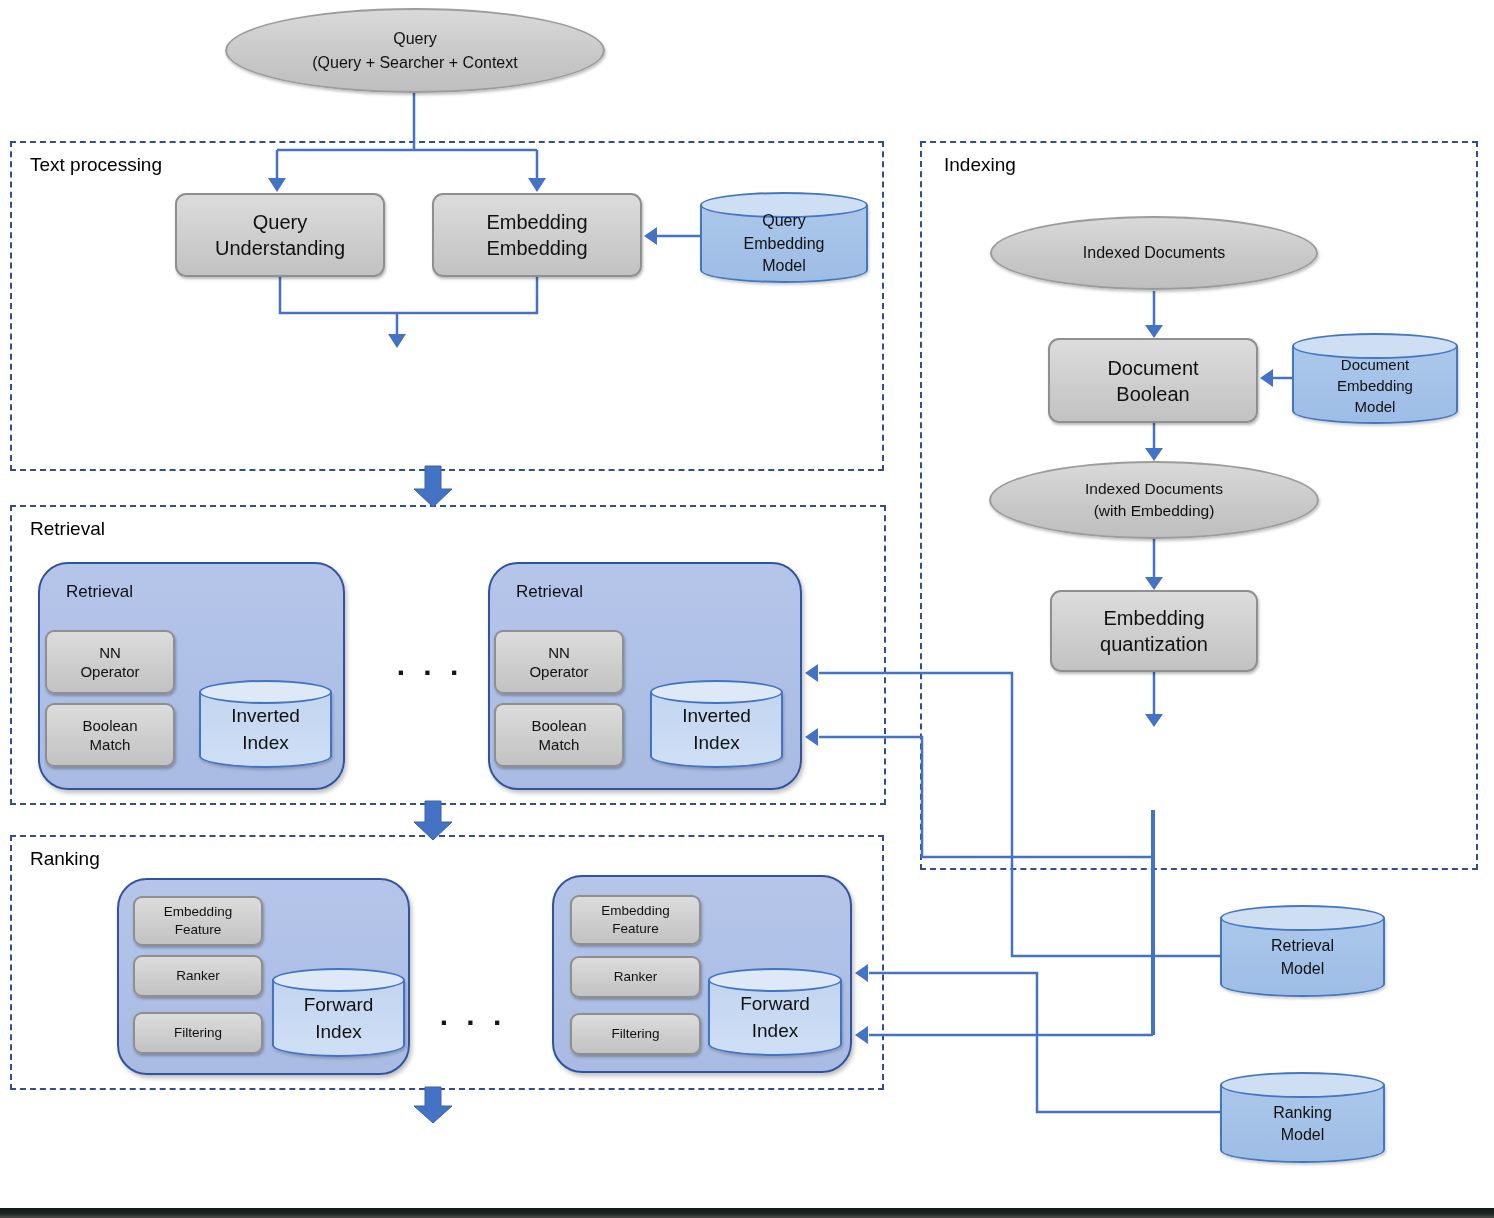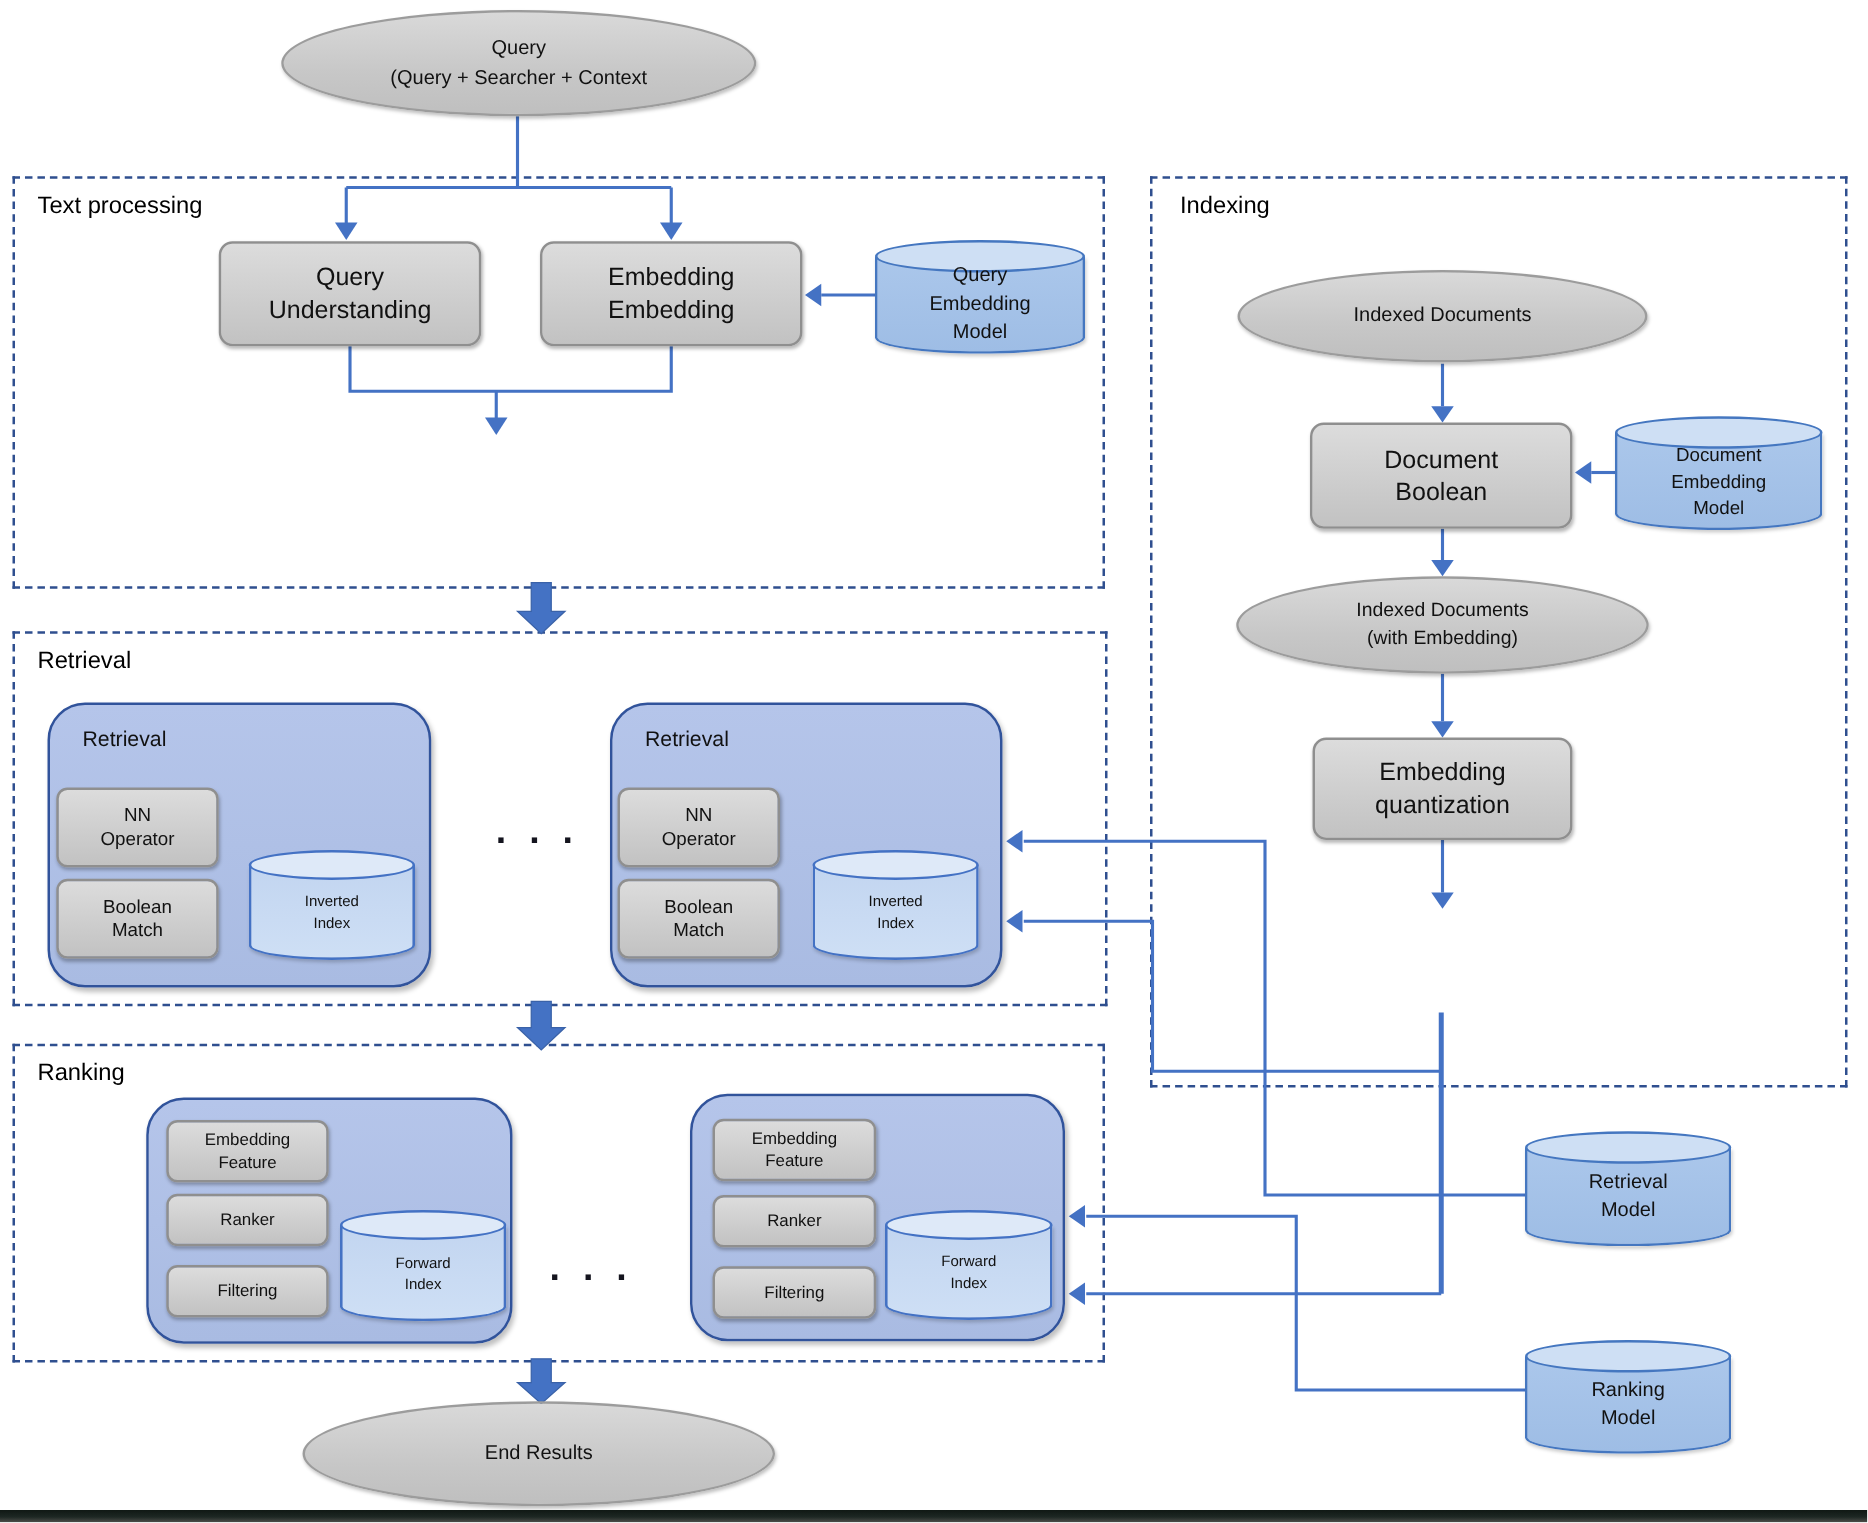--- a/index.html
+++ b/index.html
@@ -31,21 +31,21 @@
        border:2px solid var(--cb);border-top:none;
        border-radius:0 0 50% 50% / 0 0 var(--ry) var(--ry);
        box-shadow:1px 2px 3px rgba(0,0,0,.2);}
   .cyl .cap{position:absolute;left:0;right:0;top:0;height:calc(var(--ry)*2);box-sizing:border-box;
        background:var(--capf);border:2px solid var(--cb);border-radius:50%;}
   .cyl .lbl{position:absolute;left:0;right:0;top:var(--ry);bottom:0;
        display:flex;flex-direction:column;align-items:center;justify-content:center;
        text-align:center;font-size:16px;line-height:1.4;}
   .cyl.big{--cb:#4577C0;--cf1:#ABC7EB;--cf2:#9EBDE5;--capf:#CEDFF4;--ry:13px;}
   .cyl.small{--cb:#4472C4;--cf1:#C2D5F0;--cf2:#CEDFF5;--capf:#DEE9F8;--ry:12px;}
-  .cyl.small .lbl{font-size:12px;justify-content:center;}
+  .cyl.small .lbl{font-size:19px;justify-content:center;}
   .dots{position:absolute;z-index:3;font-size:30px;font-weight:bold;letter-spacing:5px;color:#14141E;}
   .bottom-bar{position:absolute;left:0;top:1208px;width:1494px;height:10px;z-index:4;
        background:linear-gradient(180deg,#101814 0%,#1D2723 55%,#4F4F4B 100%);}
 </style>
 </head>
 <body>
 
 <div class="stage">
 
   <div class="sec" style="left:10px;top:141px;width:874px;height:330px"></div>
@@ -184,21 +184,20 @@
   <div class="gbox xs" style="left:570px;top:1013px;width:131px;height:42px">Filtering</div>
   <div class="cyl small" style="left:708px;top:968px;width:134px;height:88px">
     <div class="body"></div>
     <div class="cap"></div>
     <div class="lbl">
       <div>Forward</div>
       <div>Index</div>
     </div>
   </div>
 
-  <div class="ell" style="left:242px;top:1121px;width:378px;height:84px">End Results</div>
 
   <div class="ell" style="left:990px;top:216px;width:328px;height:74px;font-size:16px">Indexed Documents</div>
   <div class="gbox lg" style="left:1048px;top:338px;width:210px;height:85px">
     <div>Document</div>
     <div>Boolean</div>
   </div>
   <div class="cyl big" style="left:1292px;top:333px;width:166px;height:91px">
     <div class="body"></div>
     <div class="cap"></div>
     <div class="lbl" style="font-size:15px">

